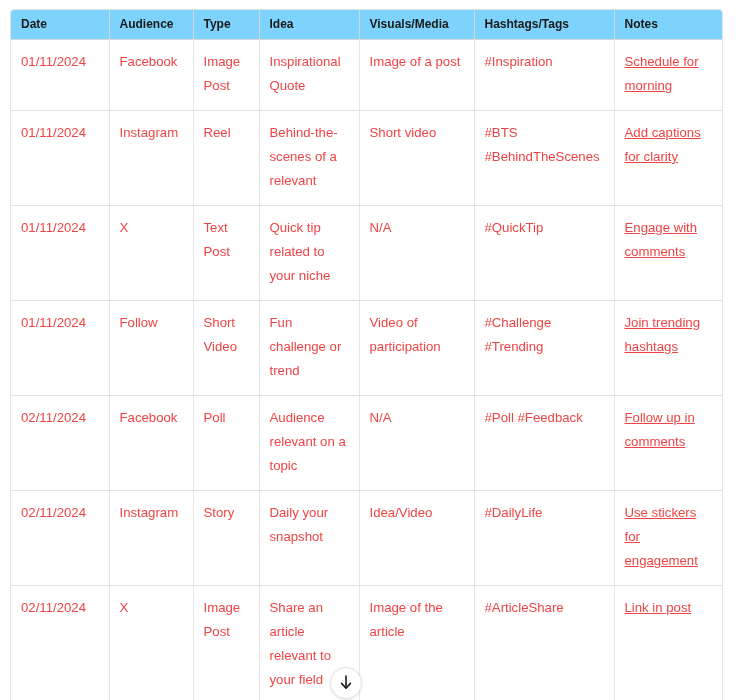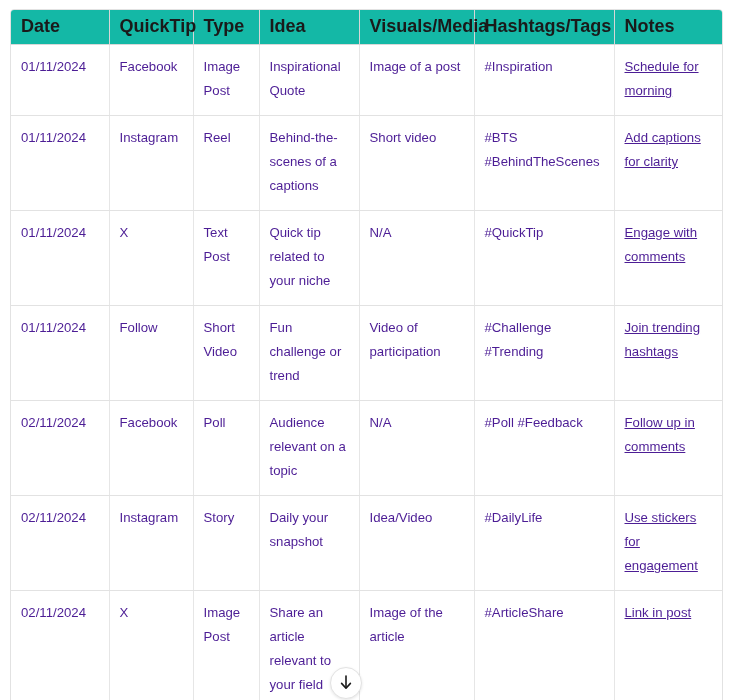--- a/index.html
+++ b/index.html
@@ -42,42 +42,42 @@
 
   table.content-table col.c-date      { width: 98px; }
   table.content-table col.c-platform  { width: 84px; }
   table.content-table col.c-type      { width: 66px; }
   table.content-table col.c-idea      { width: 100px; }
   table.content-table col.c-visuals   { width: 115px; }
   table.content-table col.c-hashtags  { width: 140px; }
   table.content-table col.c-notes     { width: 108px; }
 
   table.content-table thead th {
-    background: #14b8a6;
+    background: #7dd3fc;
     color: #1a1a1a;
     font-weight: bold;
     text-align: left;
     padding: 6px 10px 7px 10px;
     border-right: 1px solid #d6d6d6;
     border-bottom: 1px solid #d8d8d8;
     vertical-align: middle;
     white-space: nowrap;
-    font-size: 18px;
+    font-size: 12px;
     height: 16px;
     box-sizing: content-box;
   }
   table.content-table thead th:last-child { border-right: none; }
 
   table.content-table tbody td {
     padding: 10px 10px 12px 10px;
     border-right: 1px solid #e6e6e6;
     border-bottom: 1px solid #e2e2e2;
     vertical-align: top;
     line-height: 24px;
-    color: #4c1d95;
+    color: #ef4444;
     word-wrap: break-word;
     overflow-wrap: break-word;
   }
   table.content-table tbody td:last-child { border-right: none; text-decoration: underline; }
   table.content-table tbody tr:last-child td { border-bottom: none; }
 
   
   .scroll-down-btn {
     position: absolute;
     left: 330px;
@@ -108,21 +108,21 @@
         <col class="c-platform">
         <col class="c-type">
         <col class="c-idea">
         <col class="c-visuals">
         <col class="c-hashtags">
         <col class="c-notes">
       </colgroup>
       <thead>
         <tr>
           <th>Date</th>
-          <th>QuickTip</th>
+          <th>Audience</th>
           <th>Type</th>
           <th>Idea</th>
           <th>Visuals/Media</th>
           <th>Hashtags/Tags</th>
           <th>Notes</th>
         </tr>
       </thead>
       <tbody>
         <tr>
           <td>01/11/2024</td>
@@ -130,21 +130,21 @@
           <td>Image Post</td>
           <td>Inspirational Quote</td>
           <td>Image of a post</td>
           <td>#Inspiration</td>
           <td>Schedule for morning</td>
         </tr>
         <tr>
           <td>01/11/2024</td>
           <td>Instagram</td>
           <td>Reel</td>
-          <td>Behind-the-scenes of a captions</td>
+          <td>Behind-the-scenes of a relevant</td>
           <td>Short video</td>
           <td>#BTS #BehindTheScenes</td>
           <td>Add captions for clarity</td>
         </tr>
         <tr>
           <td>01/11/2024</td>
           <td>X</td>
           <td>Text Post</td>
           <td>Quick tip related to your niche</td>
           <td>N/A</td>

